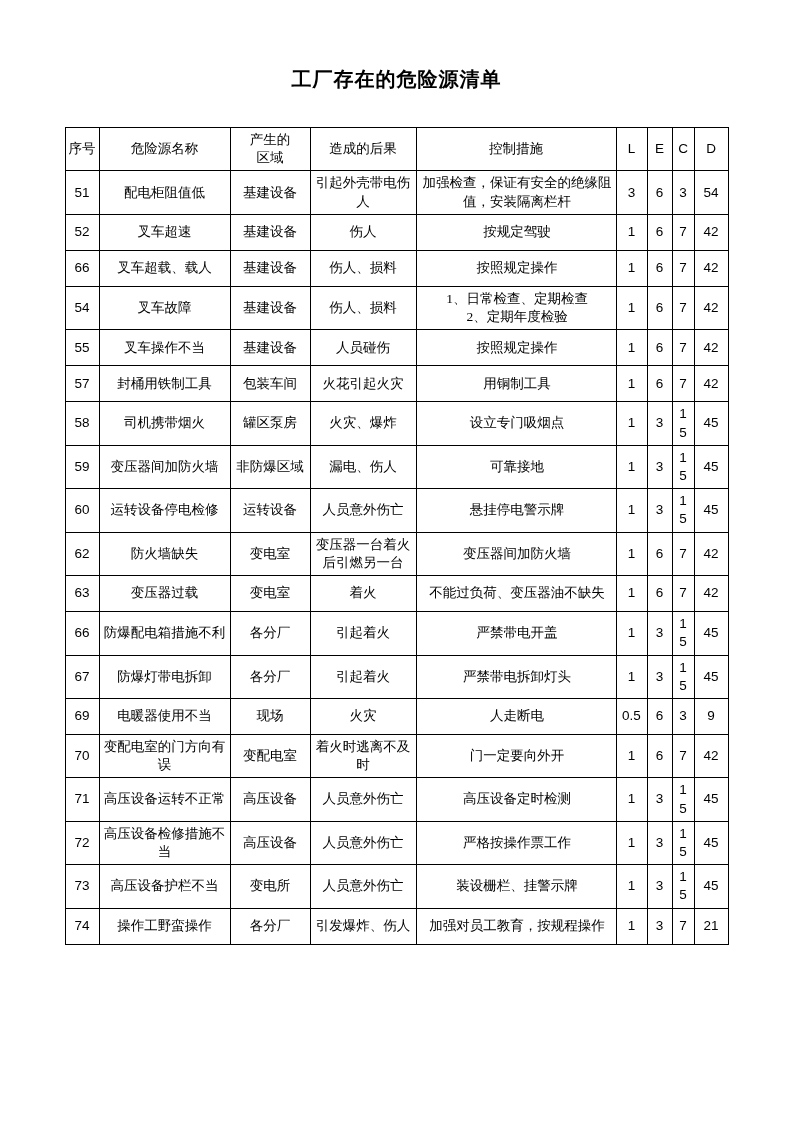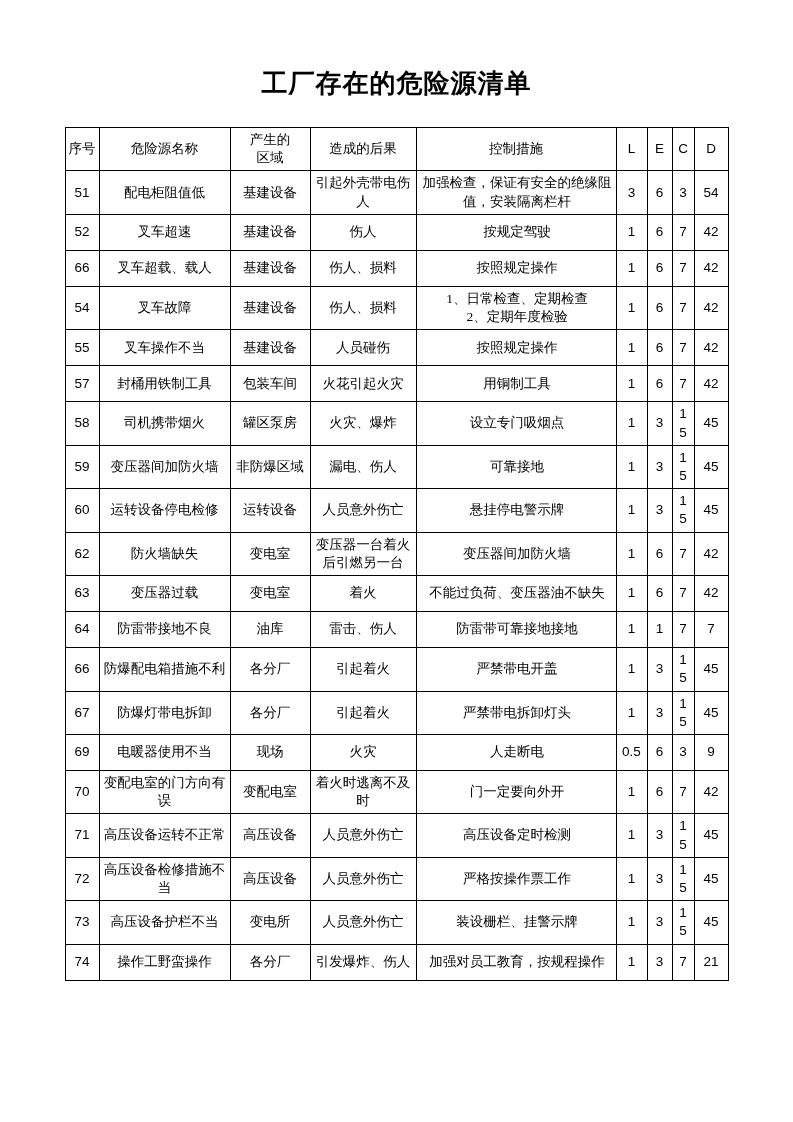--- a/index.html
+++ b/index.html
@@ -13,23 +13,23 @@
     position: relative;
     width: 793px;
     height: 1122px;
     background: #ffffff;
     overflow: hidden;
     box-sizing: border-box;
     padding-top: 66px;
   }
   .doc-title {
     width: 663px;
-    margin: 0 auto 26px auto;
+    margin: 0 auto 34px auto;
     text-align: center;
-    font-size: 26px;
+    font-size: 20px;
     font-weight: bold;
     letter-spacing: 1px;
     font-family: "Liberation Serif", serif;
   }
   table.hazard-table {
     width: 663px;
     margin: 0 auto;
     border-collapse: collapse;
     table-layout: fixed;
   }
@@ -221,31 +221,20 @@
     <td>变压器过载</td>
     <td>变电室</td>
     <td>着火</td>
     <td class="c-measure">不能过负荷、变压器油不缺失</td>
     <td class="num">1</td>
     <td class="num">6</td>
     <td class="num">7</td>
     <td class="num">42</td>
   </tr>
         <tr>
-    <td class="num">64</td>
-    <td>防雷带接地不良</td>
-    <td>油库</td>
-    <td>雷击、伤人</td>
-    <td class="c-measure">防雷带可靠接地接地</td>
-    <td class="num">1</td>
-    <td class="num">1</td>
-    <td class="num">7</td>
-    <td class="num">7</td>
-  </tr>
-        <tr>
     <td class="num">66</td>
     <td>防爆配电箱措施不利</td>
     <td>各分厂</td>
     <td>引起着火</td>
     <td class="c-measure">严禁带电开盖</td>
     <td class="num">1</td>
     <td class="num">3</td>
     <td class="num">15</td>
     <td class="num">45</td>
   </tr>

